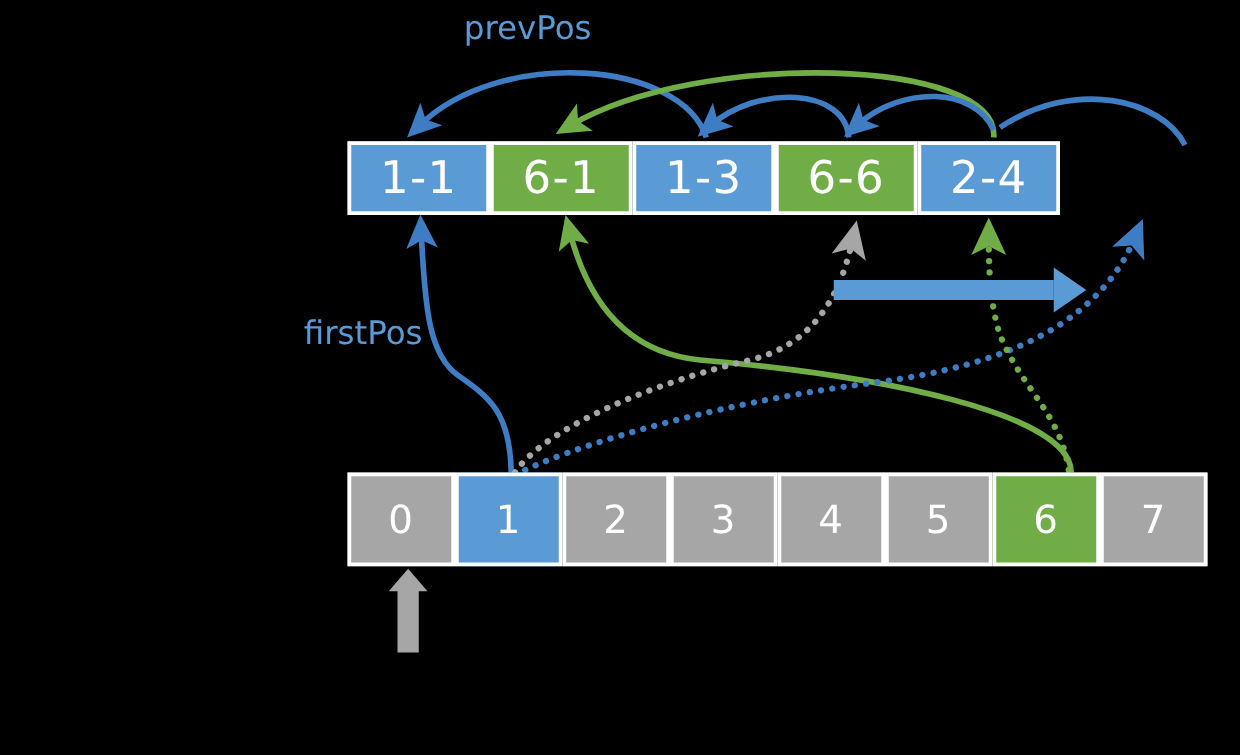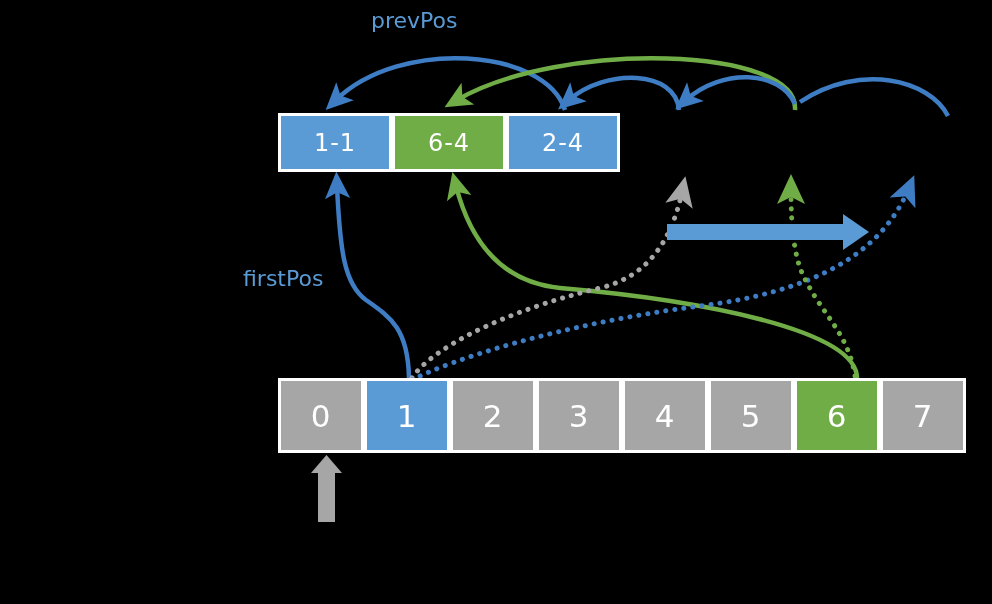--- a/index.html
+++ b/index.html
@@ -17,38 +17,38 @@
   .cell{
     position:relative;
     box-sizing:border-box;
     display:flex;align-items:center;justify-content:center;
     color:#ffffff;
     border:3px solid #ffffff;
     font-weight:400;
     letter-spacing:1px;
   }
   #top-array{left:278px;top:113px;}
-  #top-array .cell{width:114px;height:59px;font-size:24px;}
+  #top-array .cell{width:114px;height:59px;font-size:36px;}
   #bottom-array{left:278px;top:378px;}
   #bottom-array .cell{width:86px;height:75px;font-size:31px;}
 
   .c-blue{background:#5B9BD5;}
   .c-green{background:#70AD47;}
   .c-gray{background:#A6A6A6;}
 
   
   .lbl{
     position:absolute;
     color:#5B9BD5;
-    font-size:22px;
+    font-size:26px;
     font-family:"DejaVu Sans", sans-serif;
     white-space:nowrap;
   }
   #lbl-prevpos{left:371px;top:8px;}
-  #lbl-firstpos{left:243px;top:266px;}
+  #lbl-firstpos{left:243px;top:252px;}
   #lbl-lastpos{left:470px;top:297px;}
 </style>
 </head>
 <body>
 
 <div id="stage">
 
   <svg id="vec" viewBox="0 0 992 604" xmlns="http://www.w3.org/2000/svg">
     <defs>
       <marker id="ah-blue" markerWidth="7" markerHeight="7" refX="3.2" refY="3.2" orient="auto" markerUnits="strokeWidth">
@@ -88,21 +88,23 @@
     </g>
 
     <g>
       <rect x="318" y="472" width="17" height="50" fill="#A6A6A6"></rect>
       <path d="M311,473 L326.5,455 L342,473 Z" fill="#A6A6A6"></path>
     </g>
   </svg>
 
   <div class="array" id="top-array">
     <div class="cell c-blue">1-1</div>
-    <div class="cell c-green">6-4</div>
+    <div class="cell c-green">6-1</div>
+    <div class="cell c-blue">1-3</div>
+    <div class="cell c-green">6-6</div>
     <div class="cell c-blue">2-4</div>
   </div>
 
   <div class="array" id="bottom-array">
     <div class="cell c-gray">0</div>
     <div class="cell c-blue">1</div>
     <div class="cell c-gray">2</div>
     <div class="cell c-gray">3</div>
     <div class="cell c-gray">4</div>
     <div class="cell c-gray">5</div>

